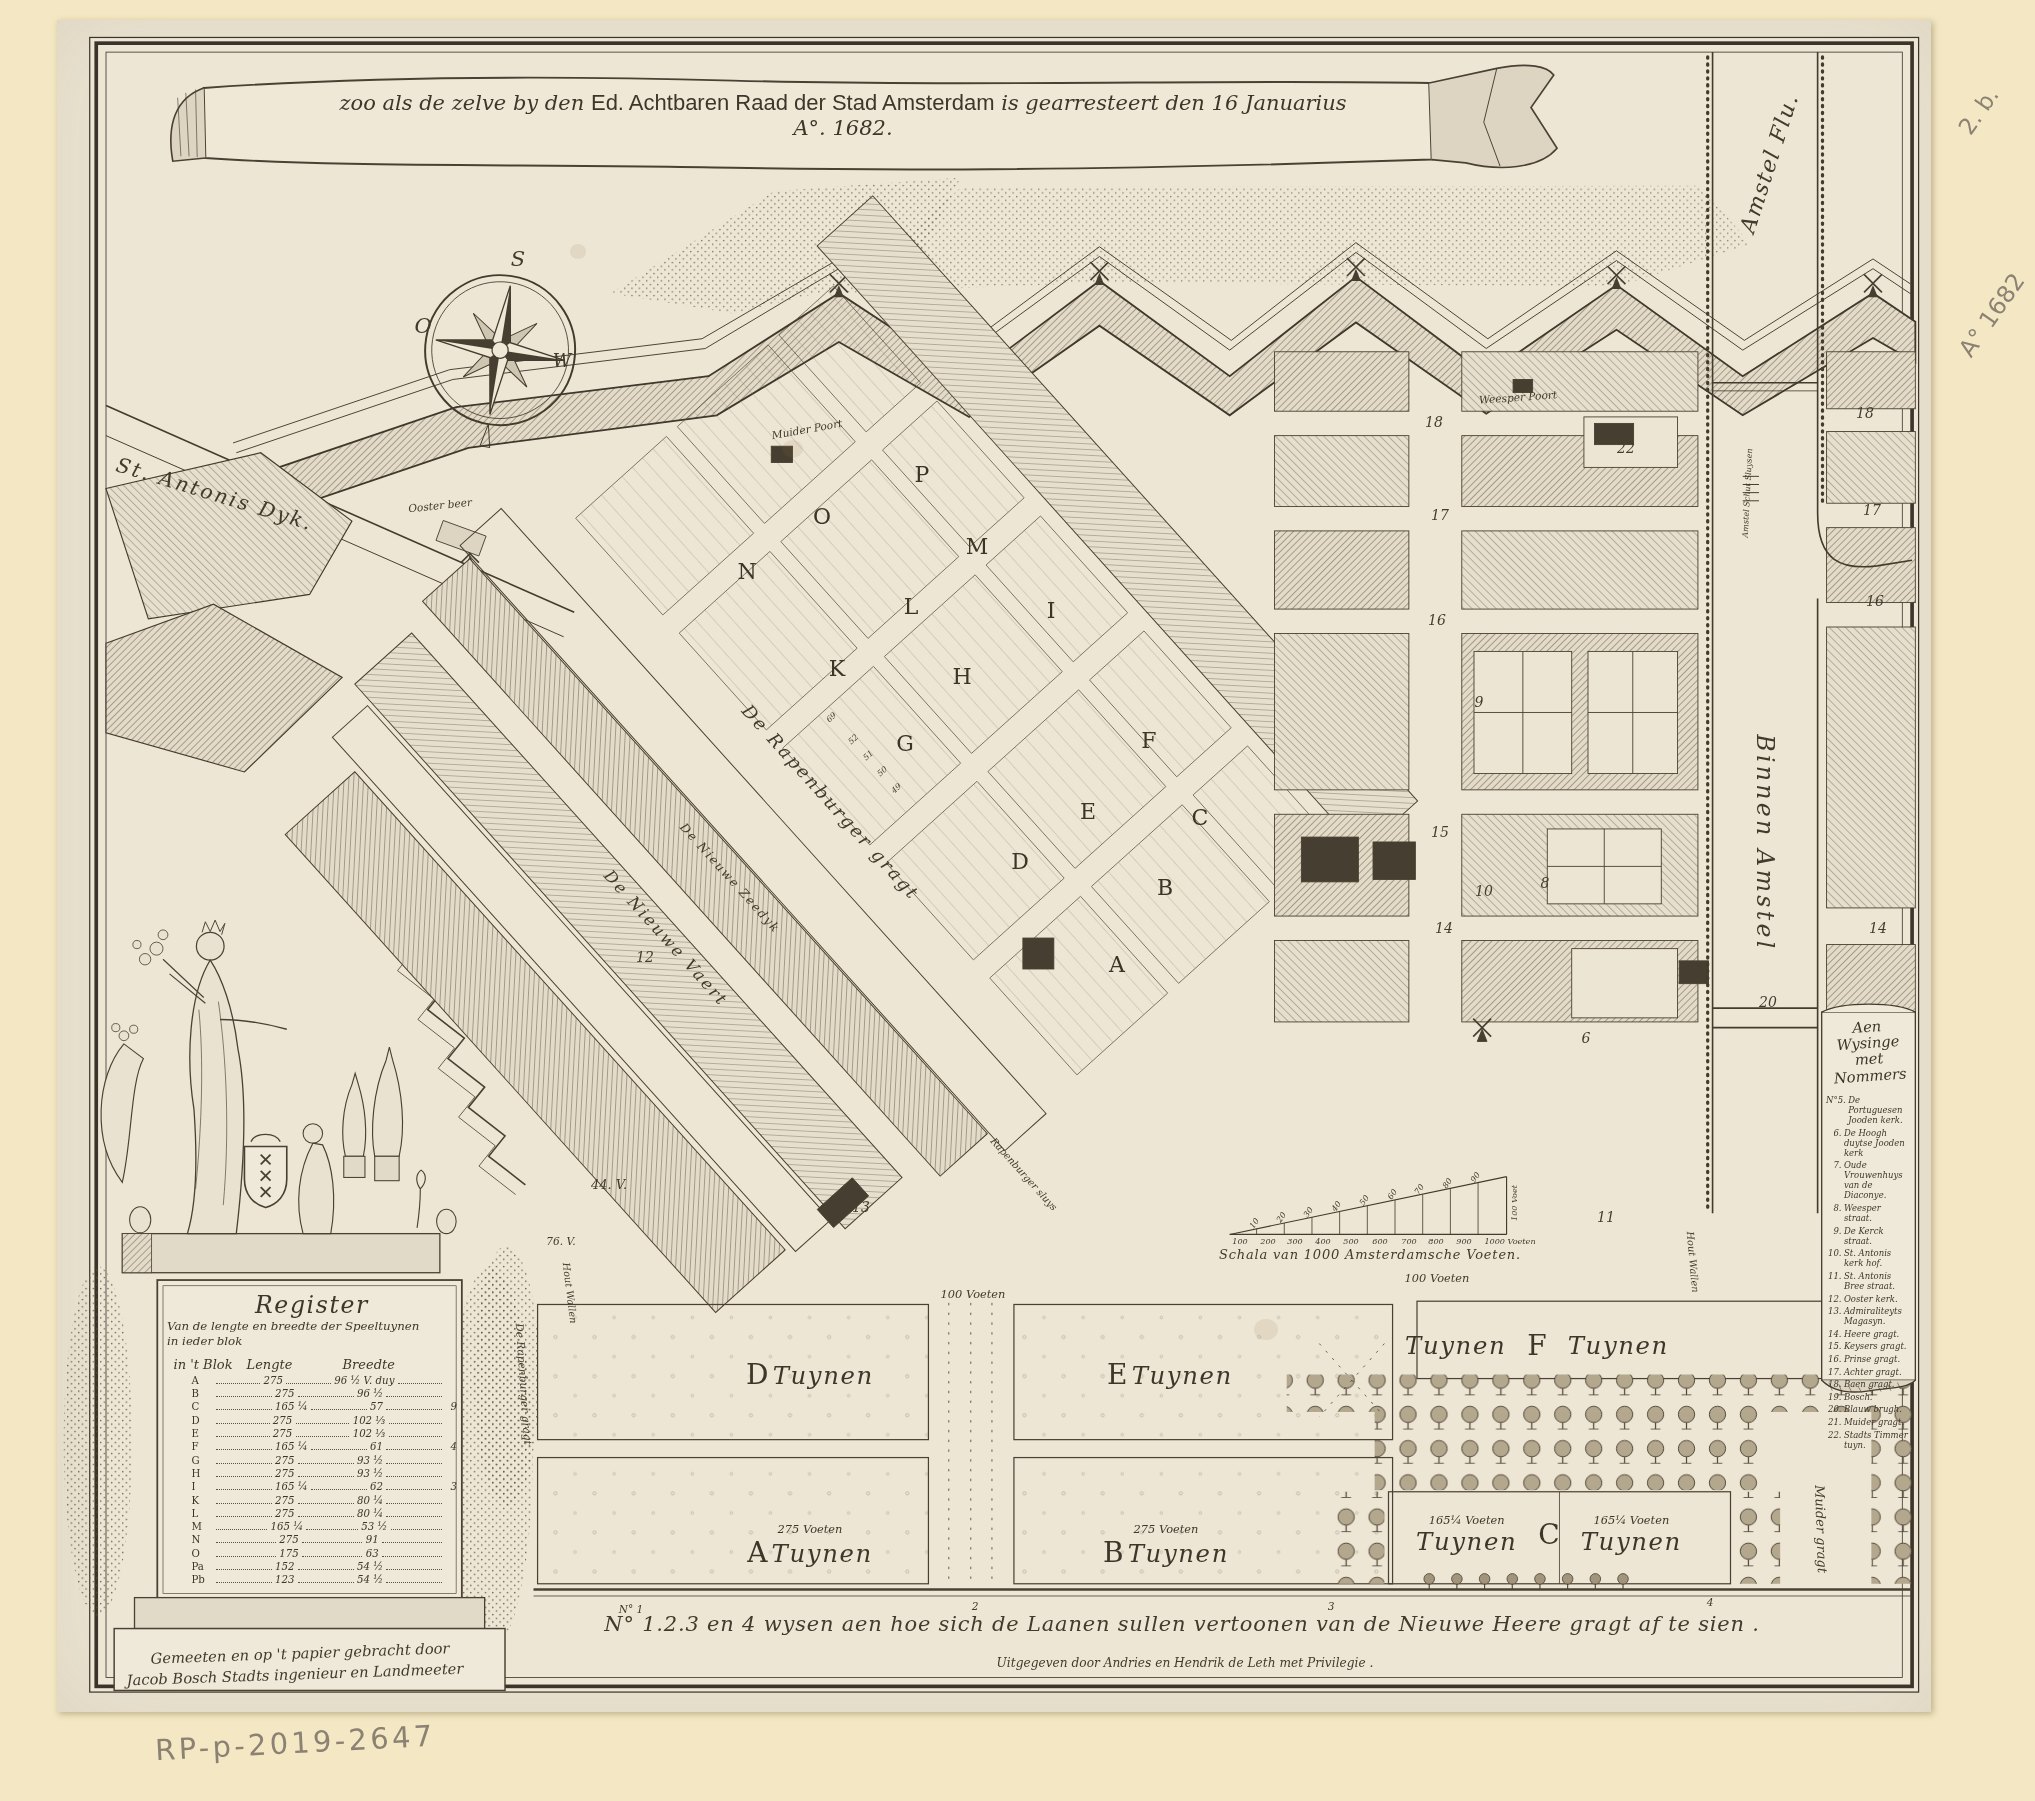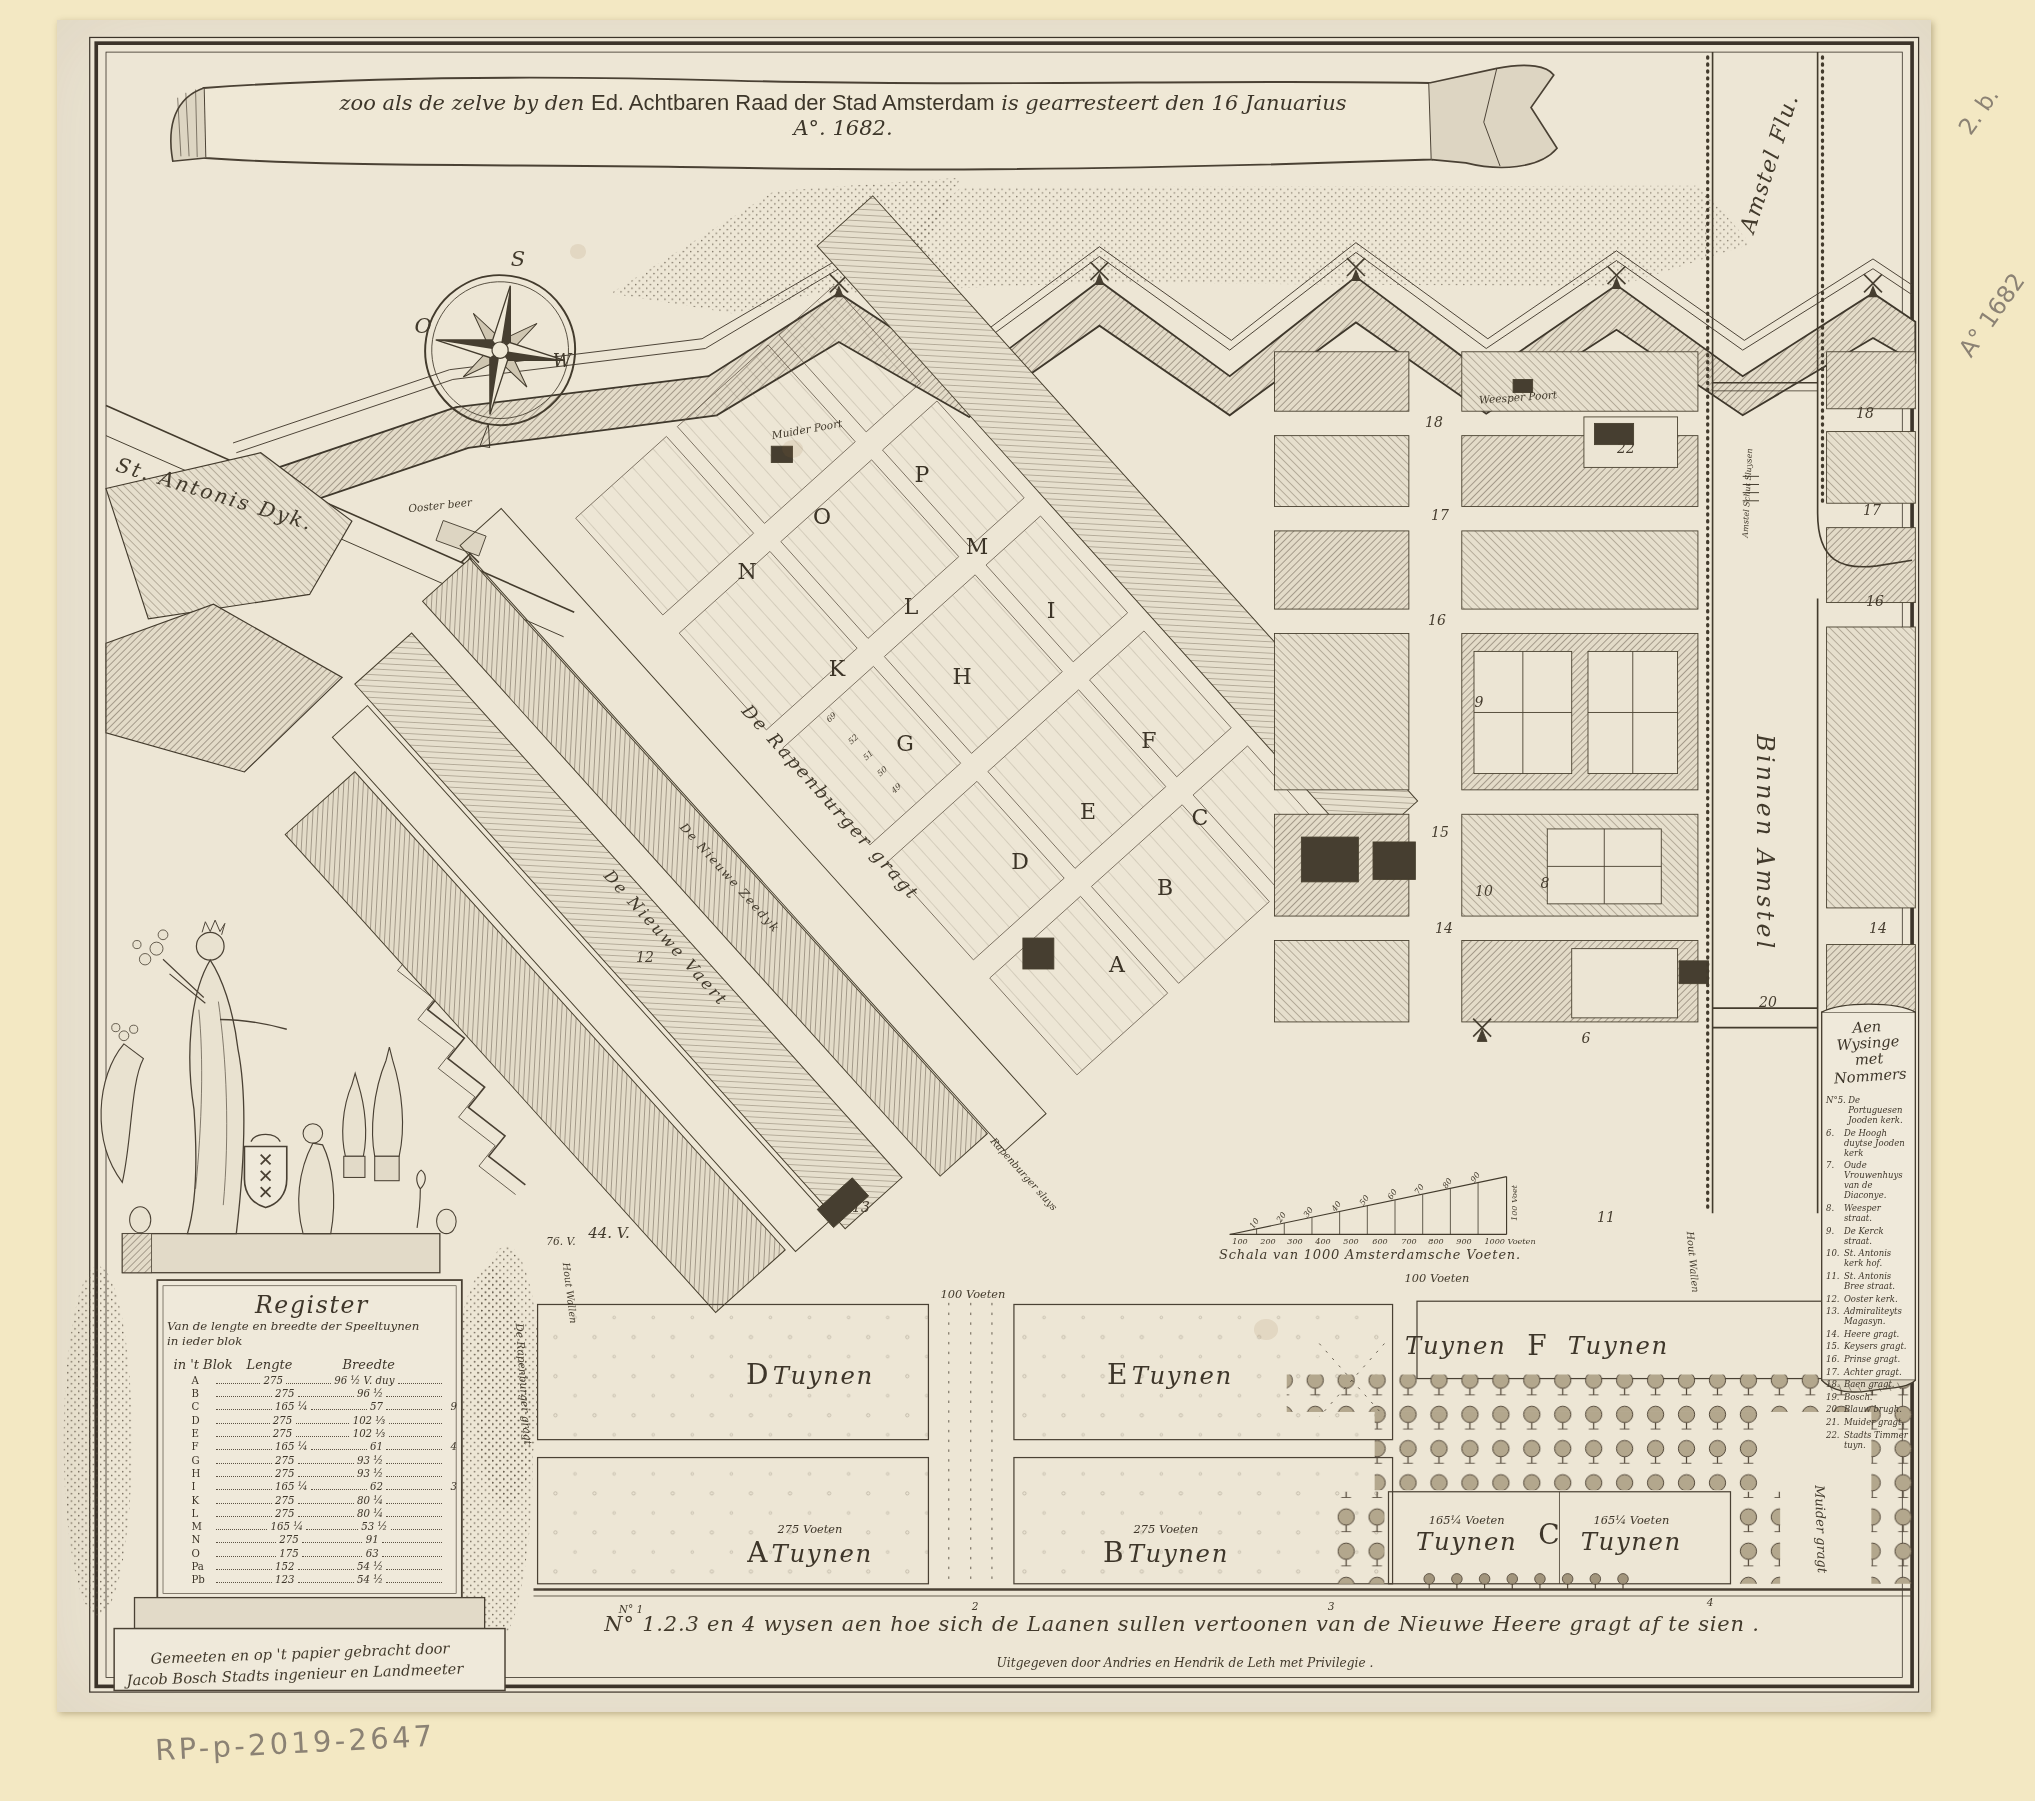--- a/index.html
+++ b/index.html
@@ -25,21 +25,21 @@
   .rb{width:21px;flex:none;font-style:normal}
   .rl{flex:none}
   .rr{flex:none;white-space:nowrap}
   .rx{flex:none;width:11.4px;text-align:right}
   .lead{flex:1;border-bottom:1.3px dotted #5d5344;margin:0 3.3px 2.4px}
   
   #legend{position:absolute;left:1826px;top:1019px;width:85px;z-index:6;color:#3e362a}
   .lg-title{text-align:center;font-size:14.7px;font-style:italic;transform:rotate(-4deg);line-height:1.1}
   #lg-items{margin-top:11.4px}
   .lg-row{display:flex;gap:2.4px;font-size:8.5px;font-style:italic;line-height:1.18;margin-bottom:2.6px}
-  .lg-num{min-width:15.5px;text-align:left;flex:none}
+  .lg-num{min-width:15.5px;text-align:right;flex:none}
   .lg-txt{flex:1}
   
   .glabel{position:absolute;transform:translate(-50%,-50%);z-index:5;color:#3e362a;white-space:nowrap;text-align:center}
   .gletter{font-size:28px;font-family:"DejaVu Serif",serif}
   .gword{font-size:24.4px;font-style:italic;letter-spacing:1.6px}
   .gdim{font-size:11.4px;font-style:italic}
   .gstack{display:inline-block;vertical-align:middle;text-align:center}
   .grow{display:flex;gap:21px;align-items:center;justify-content:center}
   svg{position:absolute;left:0;top:0;z-index:2}
   .fox{position:absolute;border-radius:50%;background:rgba(150,110,60,.12);z-index:3}
@@ -418,21 +418,21 @@
 <span class="num" style="left:645px;top:957px">12</span>
 <span class="num" style="left:1606px;top:1217px">11</span>
 <span class="num" style="left:1484px;top:891px">10</span>
 <span class="num" style="left:1479px;top:702px">9</span>
 <span class="num" style="left:1545px;top:883px">8</span>
 <span class="num" style="left:1586px;top:1038px">6</span>
 <span class="num" style="left:1768px;top:1002px">20</span>
 <span class="num" style="left:1626px;top:448px">22</span>
 
 <span class="lbl" style="left:561px;top:1241px;font-size:10.6px">76. V.</span>
-<span class="lbl" style="left:609px;top:1233px;font-size:15px">44. V.</span>
+<span class="lbl" style="left:609px;top:1184px;font-size:13px">44. V.</span>
 <span class="lbl" style="left:973px;top:1294px;font-size:11.4px">100 Voeten</span>
 <span class="lbl" style="left:1437px;top:1278px;font-size:11.4px">100 Voeten</span>
 
 <div class="glabel" style="left:810px;top:1374px">
   <span class="gletter">D</span>
   <span class="gword">Tuynen</span>
 </div>
 <div class="glabel" style="left:1170px;top:1374px">
   <span class="gletter">E</span>
   <span class="gword">Tuynen</span>

